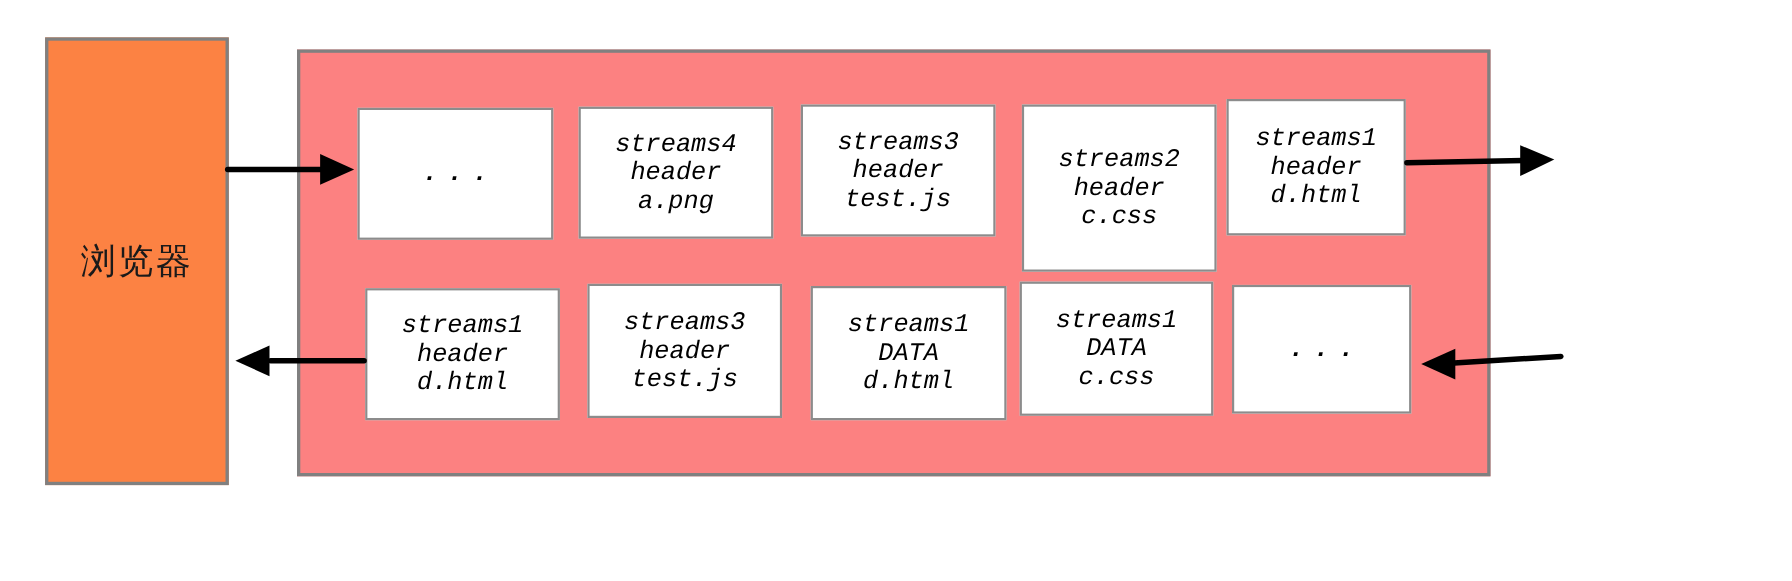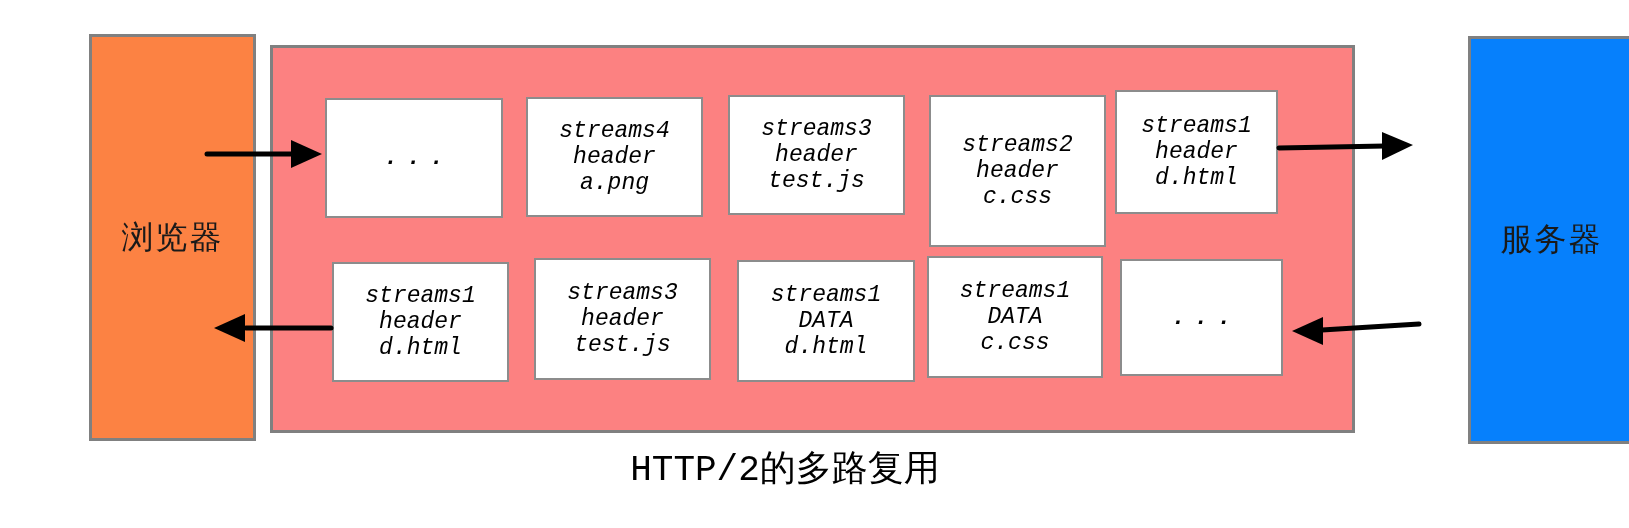--- a/index.html
+++ b/index.html
@@ -9,21 +9,21 @@
     background:#ffffff;
     font-family:"Liberation Mono","DejaVu Sans Mono",monospace;
     overflow:hidden;
   }
   .endpoint{
     position:absolute;
     box-sizing:border-box;
     border:3px solid #808080;
     display:flex;align-items:center;justify-content:center;
     font-family:Liberation Sans, sans-serif;
-    font-size:32px;color:#1a1a1a;letter-spacing:2px;margin-left:48px;
+    font-size:32px;color:#1a1a1a;letter-spacing:2px;
   }
   .browser{left:41px;top:34px;width:167px;height:407px;background:#fc8243;}
   .server{left:1420px;top:36px;width:167px;height:408px;background:#0680fc;}
   .channel{
     position:absolute;left:270px;top:45px;width:1085px;height:388px;
     box-sizing:border-box;border:3px solid #808080;background:#fc8181;
   }
   .frame{
     position:absolute;
     box-sizing:border-box;
@@ -45,23 +45,20 @@
 <body>
 
 <div class="canvas">
 
   <div class="endpoint browser">
     <span>浏览器</span>
   </div>
 
   <div class="channel"></div>
 
-  <div class="endpoint server">
-    <span>服务器</span>
-  </div>
 
   <div class="frame" style="left:325px;top:98px;width:178px;height:120px">
     <span class="dots">...</span>
   </div>
   <div class="frame" style="left:526px;top:97px;width:177px;height:120px">
     <span>streams4</span>
     <span>header</span>
     <span>a.png</span>
   </div>
   <div class="frame" style="left:728px;top:95px;width:177px;height:120px">
@@ -97,21 +94,20 @@
   </div>
   <div class="frame" style="left:927px;top:256px;width:176px;height:122px">
     <span>streams1</span>
     <span>DATA</span>
     <span>c.css</span>
   </div>
   <div class="frame" style="left:1120px;top:259px;width:163px;height:117px">
     <span class="dots">...</span>
   </div>
 
-  <div class="caption">HTTP/2的多路复用</div>
 
   <svg class="arrows" width="1629" height="528" viewBox="0 0 1629 528">
     <g>
       <line x1="207" y1="154" x2="295" y2="154"></line>
       <polygon points="322,154 291,140 291,168"></polygon>
     </g>
     <g>
       <line x1="331" y1="328" x2="246" y2="328"></line>
       <polygon points="214,328 245,314 245,342"></polygon>
     </g>

